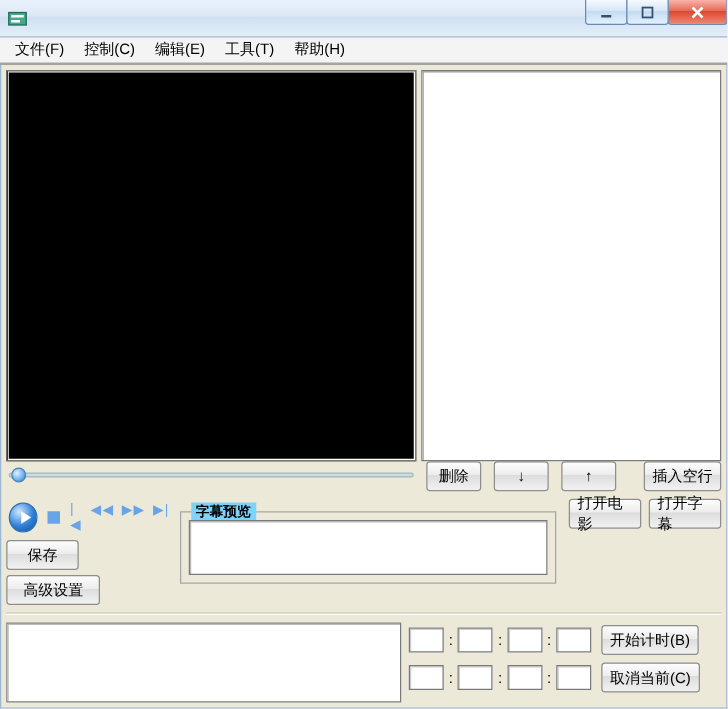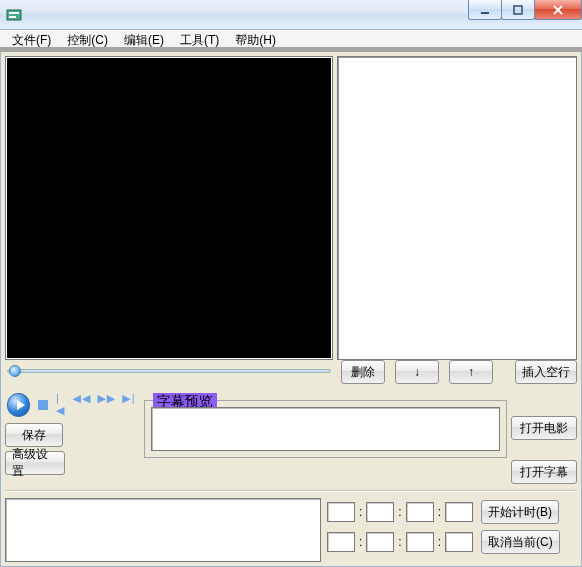--- a/index.html
+++ b/index.html
@@ -37,22 +37,22 @@
     background: linear-gradient(#f7b3a9,#e76b57 45%,#d9472e 46%,#ef8573);
     color:#fff;
   }
   .winbtn.close svg line{ stroke:#fff; }
   .winbtn svg line, .winbtn svg rect { stroke:#33506f; }
 
   
   .menubar {
     height: 22px;
     background: #f4f4f4;
-    border-bottom: 5px solid #a3a3a3;
-    display:flex; align-items:flex-start;
+    border-bottom: 2px solid #a3a3a3;
+    display:flex; align-items:flex-end;
     padding: 0 4px;
   }
   .menuitem { padding: 2px 8px; cursor:default; }
 
   
   .client {
     background: #ece9d8;
     height: calc(567px - 30px - 22px);
     border: 1px solid #9db7d3; border-top:none;
     padding: 4px;
@@ -104,32 +104,32 @@
   .listbtns .spacer { flex:1; }
 
   .previewgroup {
     flex:1; position:relative;
     border:1px solid #a5a5a5;
     background:#ece9d8;
     margin-top:6px;
   }
   .previewgroup .legend {
     position:absolute; top:-8px; left:8px;
-    background:#8b5cf6; padding:0 4px; font-size:14px;
+    background:#7dd3fc; padding:0 4px; font-size:11px;font-weight:bold;
   }
   .previewinner{
     position:absolute; inset:6px;
     background:#fff; border:1px solid #7a7a7a;
     box-shadow: inset 1px 1px 0 #bbb;
   }
 
   .midrow2 { display:flex; gap:4px; }
   .midrow2 .leftcol{ flex:0 0 76px; display:flex; flex-direction:column; gap:4px; padding-top:2px;}
   .midrow2 .centercol{ flex:1;}
-  .midrow2 .rightcol2{ flex:0 0 66px; display:flex; flex-direction:column; gap:20px; padding-top:2px;}
+  .midrow2 .rightcol2{ flex:0 0 66px; display:flex; gap:6px; padding-top:2px;}
 
   hr.sep { border:none; border-top:1px solid #c8c4b6; border-bottom:1px solid #fff; margin: 6px 0;}
 
   .bottom { display:flex; gap:6px; }
   .bigtext {
     flex:0 0 316px; height:64px;
     background:#fff; border:1px solid #7a7a7a; box-shadow: inset 1px 1px 0 #bbb;
   }
   .timecol { flex:1; display:flex; flex-direction:column; gap:6px; padding-top:2px;}
   .timerow { display:flex; align-items:center; gap:4px;}
@@ -207,21 +207,21 @@
         <div class="playbtn"></div>
         <div class="stopbtn"></div>
         <div class="transport">
           <span>|◀</span>
           <span>◀◀</span>
           <span>▶▶</span>
           <span>▶|</span>
         </div>
       </div>
       <div class="stdbtn" style="width:36px">保存</div>
-      <div class="stdbtn" style="width:60px">高级设置</div>
+      <div class="stdbtn" style="width:75px">高级设置</div>
     </div>
 
     <div class="centercol">
       <div class="previewgroup" style="height:58px; margin-top:12px;">
         <div class="legend">字幕预览</div>
         <div class="previewinner"></div>
       </div>
     </div>
 
     <div class="rightcol2">

